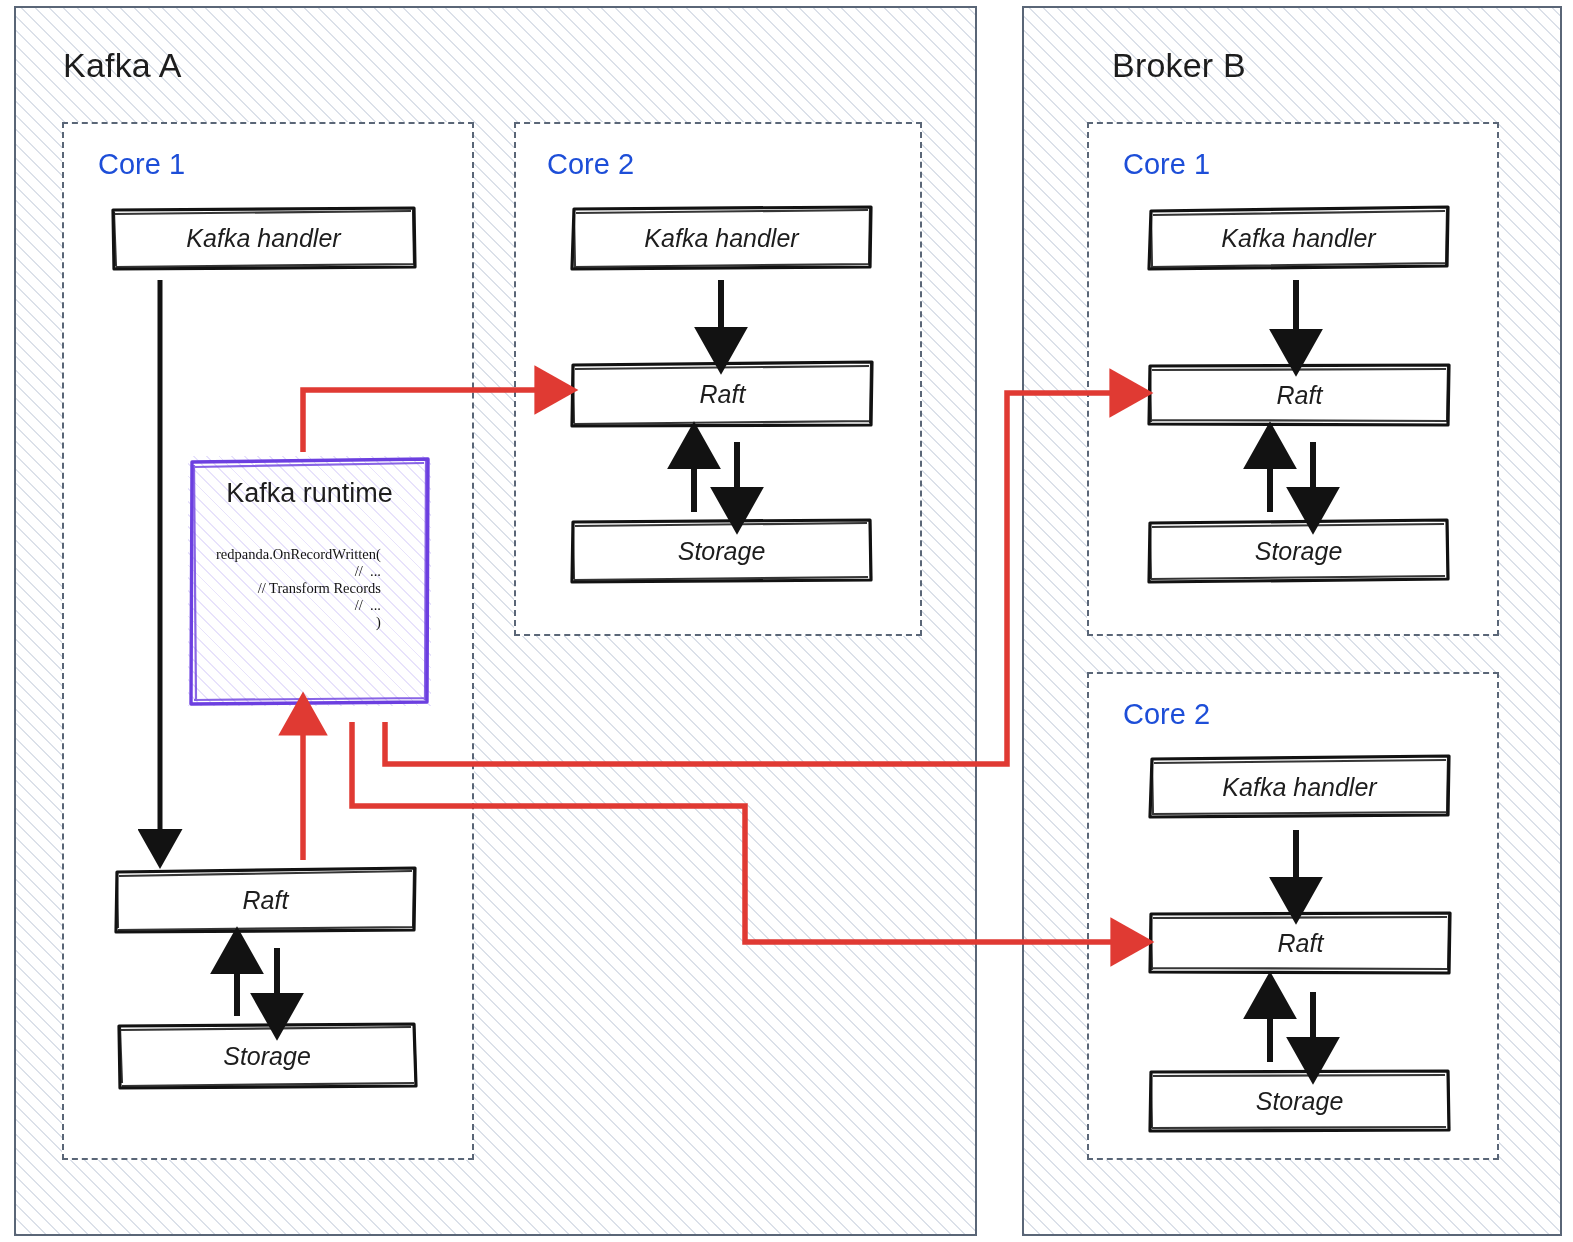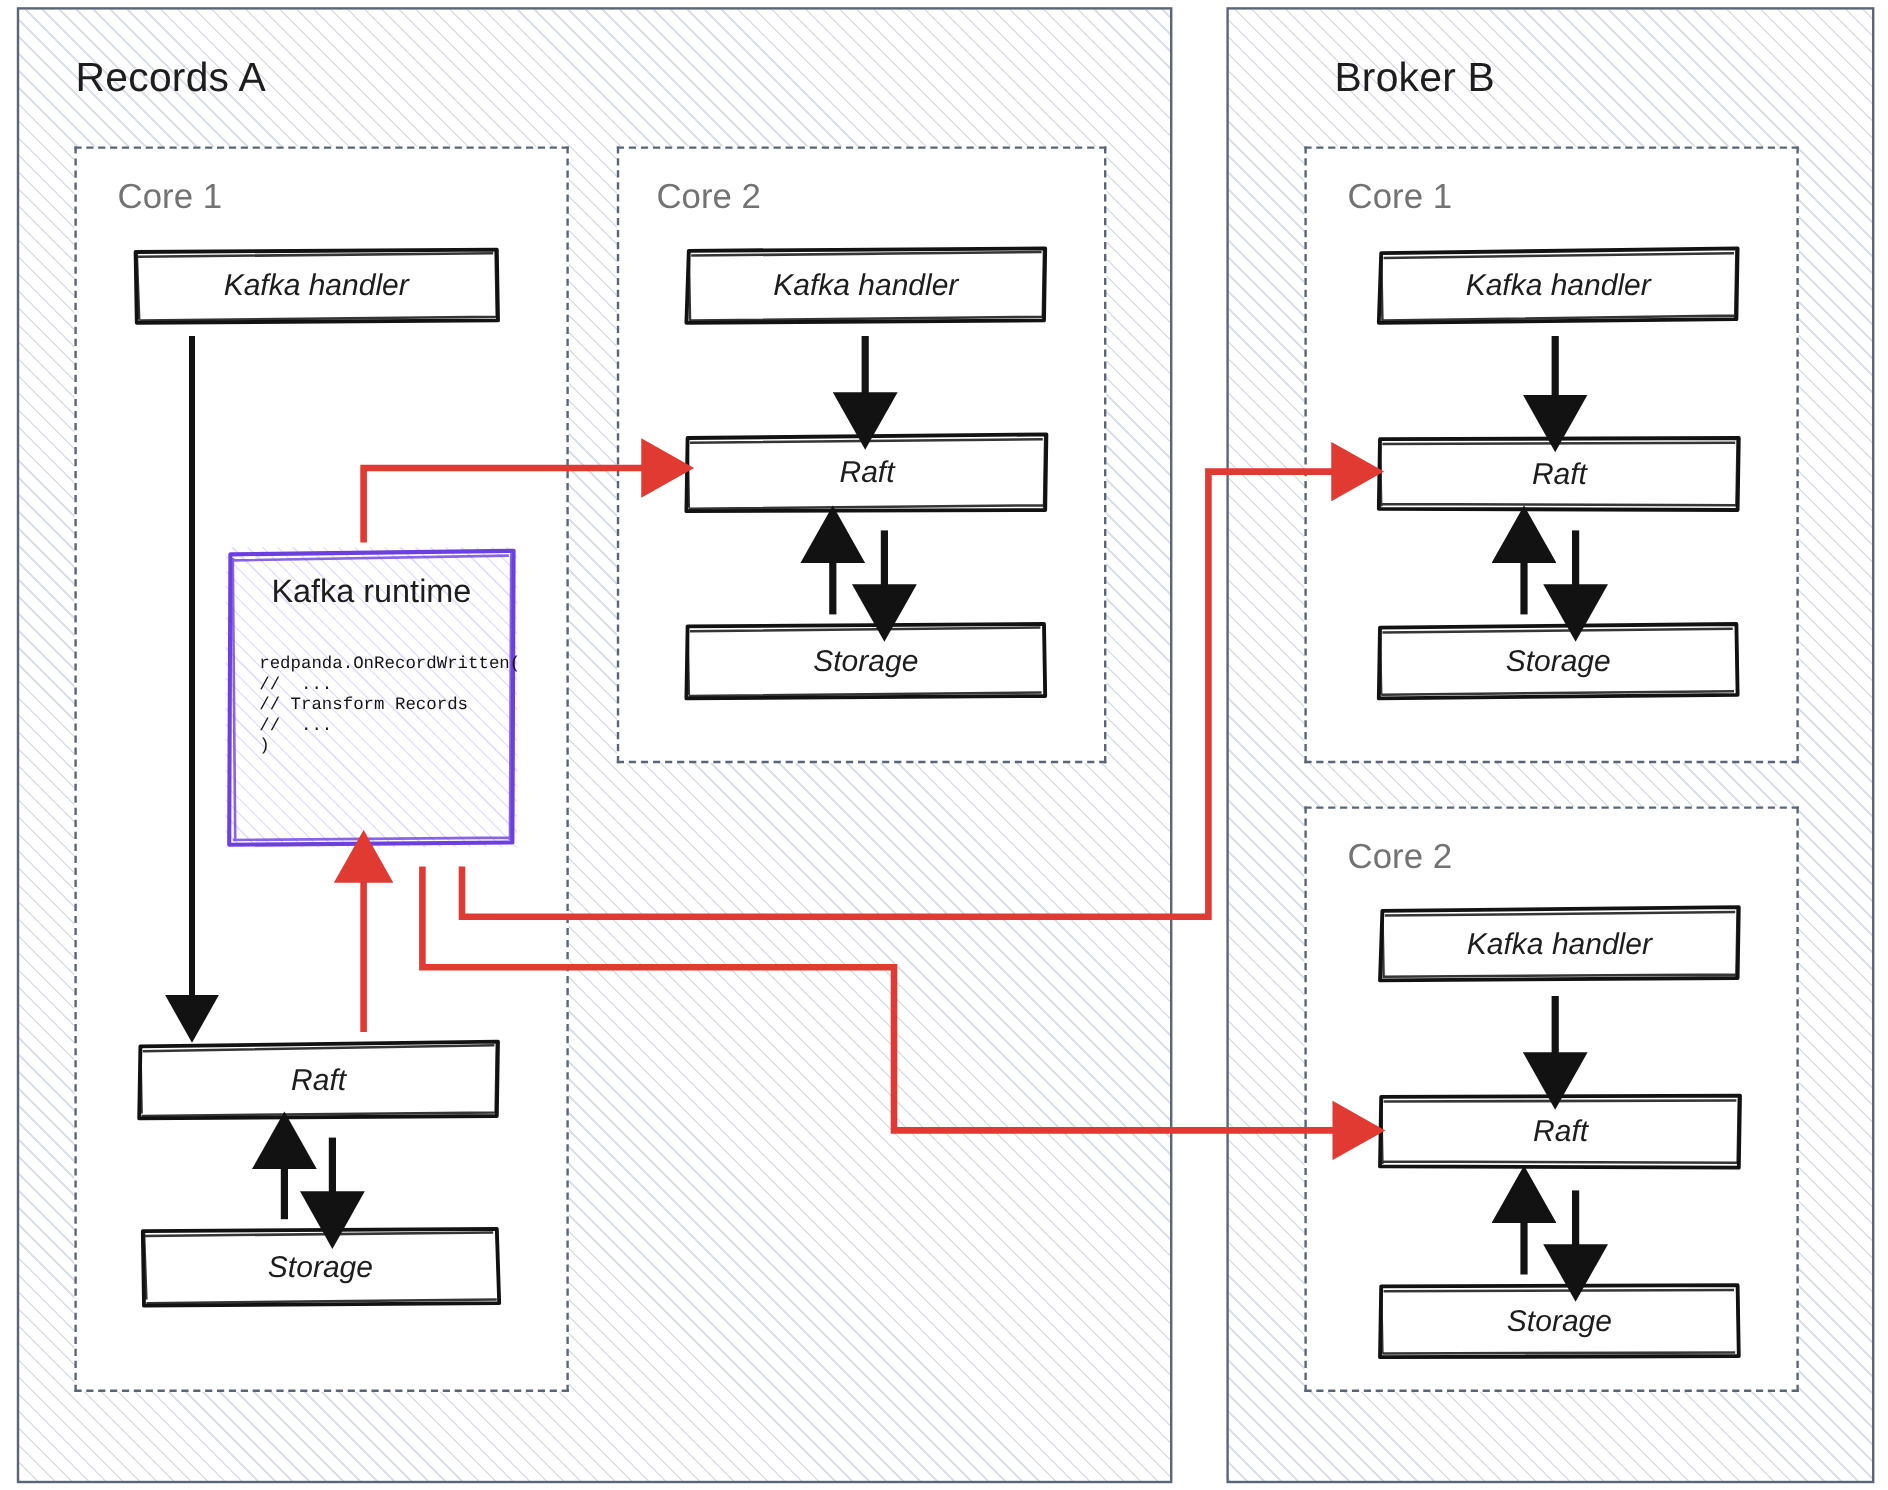--- a/index.html
+++ b/index.html
@@ -29,21 +29,21 @@
 
   
   .core{
     position:absolute;
     border:2.5px dashed #5a6677;
     background:#ffffff;
     box-sizing:border-box;
   }
   .core-label{
     position:absolute;
-    font-size:29px;color:#737373;white-space:nowrap;
+    font-size:29px;color:#1d4ed8;white-space:nowrap;
   }
 
   
   .hbox{position:absolute;}
   .hbox svg{position:absolute;left:0;top:0;overflow:visible;}
   .hbox .hlabel{
     position:absolute;left:0;top:0;width:100%;height:100%;
     display:flex;align-items:center;justify-content:center;
     font-size:25px;color:#1d1d1d;
     pointer-events:none;
@@ -60,36 +60,37 @@
         rgba(255,255,255,0) 1.3px,
         rgba(255,255,255,0) 9px);
   }
   .wasm svg{position:absolute;left:0;top:0;overflow:visible;}
   .wasm-title{
     position:absolute;left:0;top:22px;width:100%;
     text-align:center;font-size:27px;color:#1d1d1d;
   }
   .wasm-code{
     position:absolute;left:28px;top:90px;
-    font-family:Liberation Mono, monospace;
+    font-family:Liberation Serif, serif;
     font-size:14.5px;line-height:17px;color:#131313;
     white-space:pre;
+    text-align:right;
   }
 
   
   .conn{position:absolute;left:0;top:0;width:1573px;height:1242px;
         pointer-events:none;overflow:visible;}
 </style>
 </head>
 <body>
 
 <div id="stage">
 
   <div class="broker" style="left:14px;top:6px;width:963px;height:1230px;"></div>
-  <div class="broker-label" style="left:63px;top:46px;">Records A</div>
+  <div class="broker-label" style="left:63px;top:46px;">Kafka A</div>
 
   <div class="core" style="left:62px;top:122px;width:412px;height:1038px;"></div>
   <div class="core-label" style="left:98px;top:148px;">Core 1</div>
 
   <div class="hbox" style="left:111px;top:206px;width:305px;height:64px;">
     <svg width="305" height="64" viewBox="0 0 305 64">
       <path d="M2 4 L303 2 L304 61 L3 63 Z" fill="#fff" stroke="#121212" stroke-width="3.2" stroke-linejoin="round"></path>
       <path d="M4 8 L300 5 M302 58 L5 61 M3 6 L5 60 M302 4 L303 59" fill="none" stroke="#121212" stroke-width="2.1" opacity=".85"></path>
     </svg>
     <div class="hlabel">Kafka handler</div>

